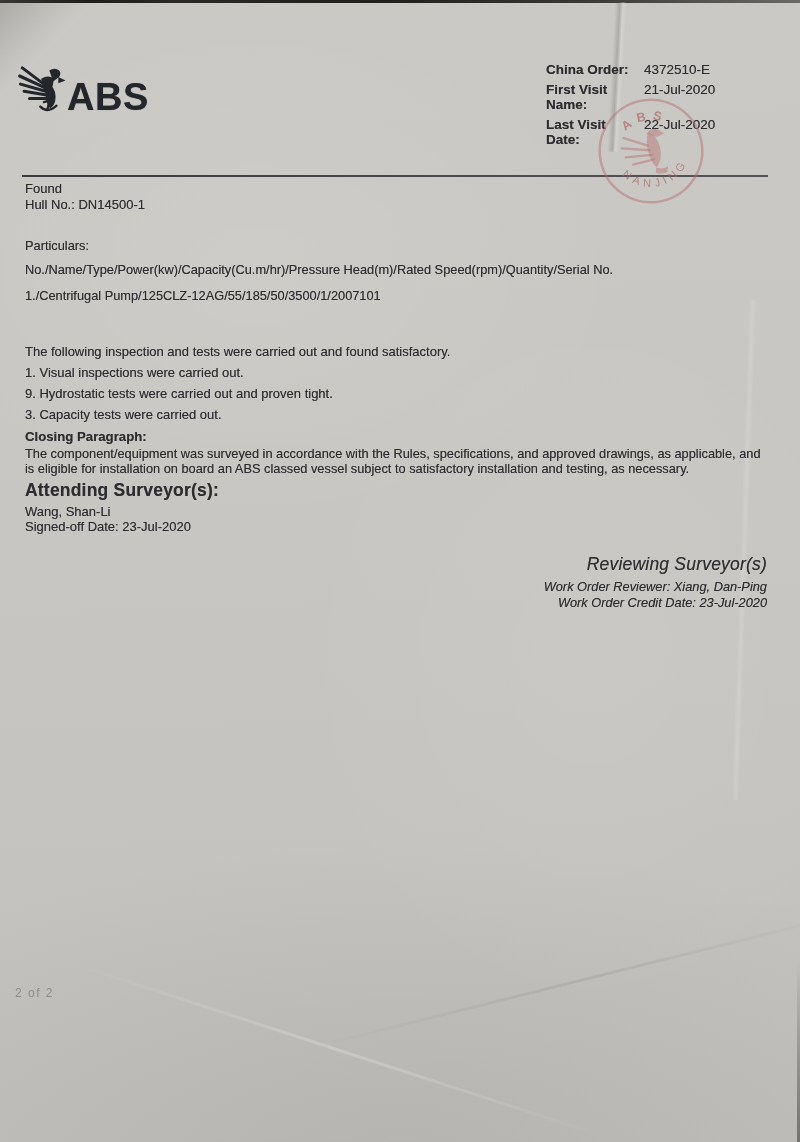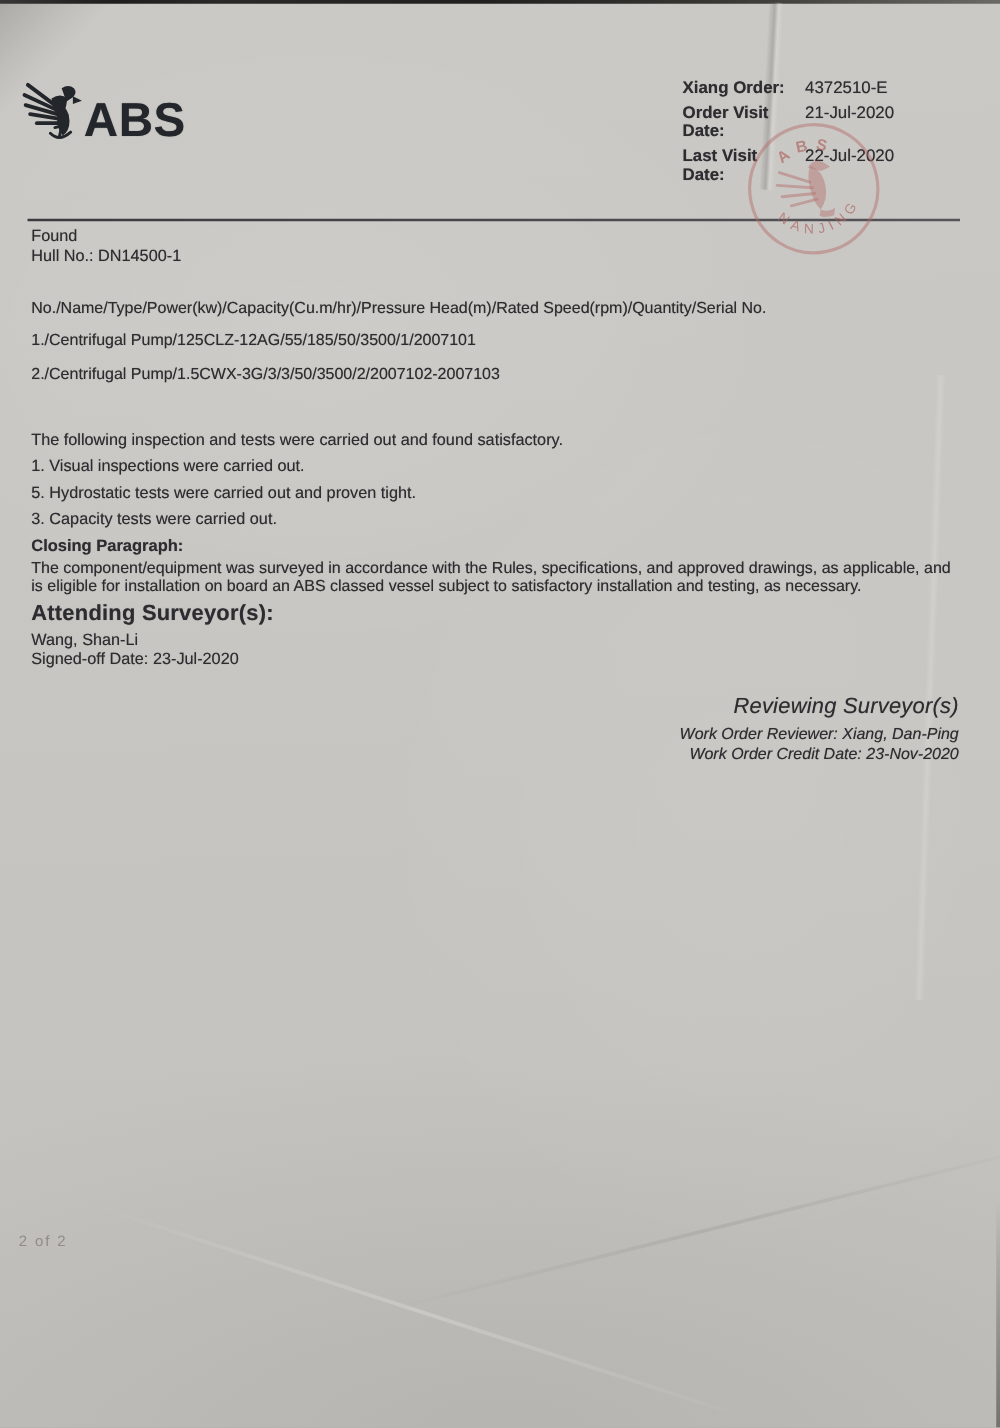--- a/index.html
+++ b/index.html
@@ -115,25 +115,25 @@
         <path d="M38,44 L35,57"></path>
         <path d="M31,49 L42,46"></path>
         <path d="M27,54 Q35,62 45,53"></path>
       </g>
     </svg>
     <span class="logo-text">ABS</span>
   </div>
 
   <div class="wo-block doc-text">
     <div class="wo-row">
-      <span class="wo-label">Xiang Order:</span>
+      <span class="wo-label">China Order:</span>
       <span class="wo-value">4372510-E</span>
     </div>
     <div class="wo-row">
-      <span class="wo-label">Order Visit Date:</span>
+      <span class="wo-label">First Visit Name:</span>
       <span class="wo-value">21-Jul-2020</span>
     </div>
     <div class="wo-row">
       <span class="wo-label">Last Visit Date:</span>
       <span class="wo-value">22-Jul-2020</span>
     </div>
   </div>
 
   <div class="stamp">
     <svg viewBox="0 0 120 120" aria-hidden="true">
@@ -165,44 +165,44 @@
   </div>
 
   <div class="divider"></div>
 
   <div class="found doc-text">
     <div>Found</div>
     <div>Hull No.: DN14500-1</div>
   </div>
 
   <div class="particulars doc-text">
+    <div class="p-title">Particulars:</div>
     <div class="p-cols">No./Name/Type/Power(kw)/Capacity(Cu.m/hr)/Pressure Head(m)/Rated Speed(rpm)/Quantity/Serial No.</div>
     <div class="p-item">1./Centrifugal Pump/125CLZ-12AG/55/185/50/3500/1/2007101</div>
-    <div class="p-item">2./Centrifugal Pump/1.5CWX-3G/3/3/50/3500/2/2007102-2007103</div>
   </div>
 
   <div class="inspection doc-text">
     <div>The following inspection and tests were carried out and found satisfactory.</div>
     <div>1. Visual inspections were carried out.</div>
-    <div>5. Hydrostatic tests were carried out and proven tight.</div>
+    <div>9. Hydrostatic tests were carried out and proven tight.</div>
     <div>3. Capacity tests were carried out.</div>
   </div>
 
   <div class="closing doc-text">
     <div class="c-title">Closing Paragraph:</div>
     <div class="c-body">The component/equipment was surveyed in accordance with the Rules, specifications, and approved drawings, as applicable, and is eligible for installation on board an ABS classed vessel subject to satisfactory installation and testing, as necessary.</div>
   </div>
 
   <div class="attending doc-text">
     <div class="a-title">Attending Surveyor(s):</div>
     <div>Wang, Shan-Li</div>
     <div>Signed-off Date: 23-Jul-2020</div>
   </div>
 
   <div class="reviewing doc-text">
     <div class="r-title">Reviewing Surveyor(s)</div>
     <div>Work Order Reviewer: Xiang, Dan-Ping</div>
-    <div>Work Order Credit Date: 23-Nov-2020</div>
+    <div>Work Order Credit Date: 23-Jul-2020</div>
   </div>
 
   <div class="footer">2 of 2</div>
 
 </div>
 
 </body></html>

